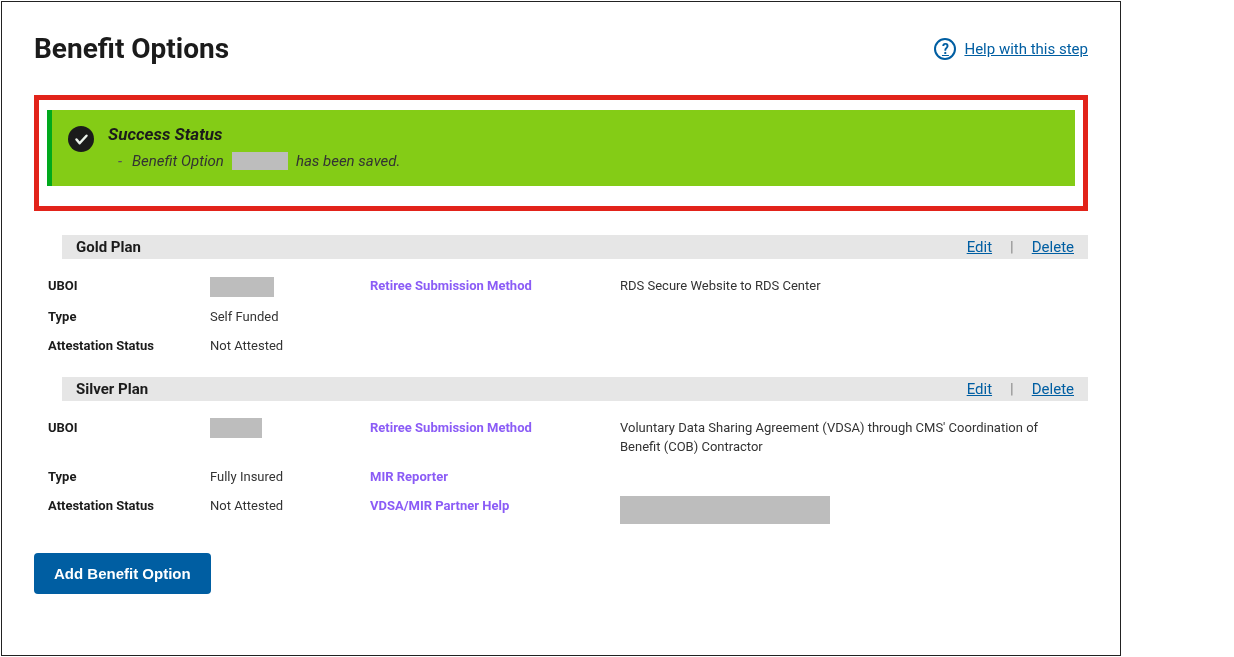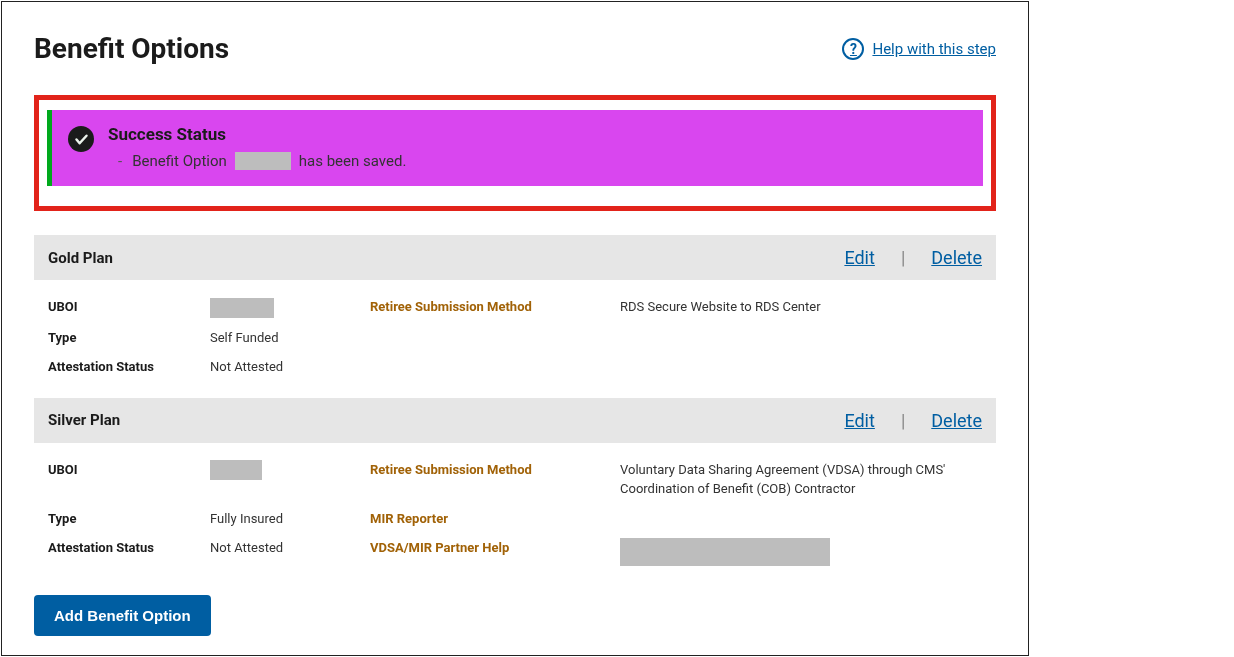--- a/index.html
+++ b/index.html
@@ -3,21 +3,21 @@
 <meta charset="utf-8">
 <style>
   * { box-sizing: border-box; margin: 0; padding: 0; }
   body {
     font-family: -apple-system, BlinkMacSystemFont, "Segoe UI", Roboto, "Helvetica Neue", Arial, sans-serif;
     background: #fff;
     color: #1b1b1b;
   }
   .frame {
     border: 1px solid #222;
-    width: 1028px;
+    width: 1120px;
     height: 655px;
     margin: 1px;
     padding: 30px 32px 28px 32px;
     position: relative;
   }
   .header-row {
     display: flex;
     justify-content: space-between;
     align-items: center;
     margin-bottom: 30px;
@@ -49,26 +49,27 @@
     color: #005ea2;
     text-decoration: none;
     line-height: 1;
   }
   .highlight-box {
     border: 5px solid #e2231a;
     padding: 10px 8px 20px 8px;
     margin-bottom: 24px;
   }
   .alert-success {
-    background: #d946ef;
+    background: #84cc16;
     border-left: 5px solid #00a91c;
     padding: 14px 16px 16px 16px;
     display: flex;
     align-items: flex-start;
     gap: 14px;
+    font-style: italic;
   }
   .check-circle {
     width: 26px;
     height: 26px;
     background: #1b1b1b;
     border-radius: 50%;
     display: flex;
     align-items: center;
     justify-content: center;
     flex-shrink: 0;
@@ -99,35 +100,36 @@
     display: inline-block;
     width: 56px;
     height: 18px;
     background: #bdbdbd;
     vertical-align: middle;
     margin: 0 4px;
   }
   .plan-section { margin-bottom: 0; }
   .plan-header {
     background: #e6e6e6;
-    padding: 12px 14px;
+    padding: 3px 14px;
     display: flex;
     justify-content: space-between;
     align-items: center;
+    margin-left: 28px;
   }
   .plan-name {
     font-weight: 700;
     font-size: 15px;
     color: #1b1b1b;
   }
   .plan-actions {
     display: flex;
     align-items: center;
-    gap: 26px;
-    font-size: 18px;
+    gap: 18px;
+    font-size: 15px;
   }
   .plan-actions a {
     color: #005ea2;
     text-decoration: underline;
     cursor: pointer;
   }
   .plan-actions .divider { color: #888; }
   .plan-body {
     padding: 12px 4px 16px 4px;
   }
@@ -144,21 +146,21 @@
     flex-shrink: 0;
   }
   .val1 {
     width: 160px;
     color: #333;
     flex-shrink: 0;
   }
   .lbl2 {
     width: 250px;
     font-weight: 700;
-    color: #a16207;
+    color: #8b5cf6;
     flex-shrink: 0;
   }
   .val2 {
     flex: 1;
     color: #333;
   }
   .redact-val {
     display: inline-block;
     width: 64px;
     height: 20px;

